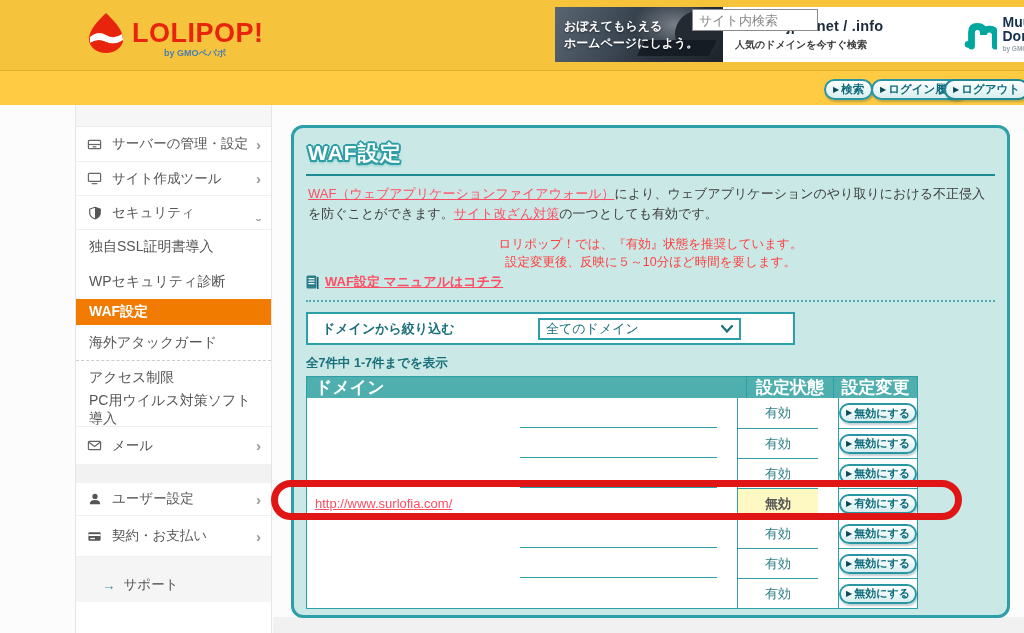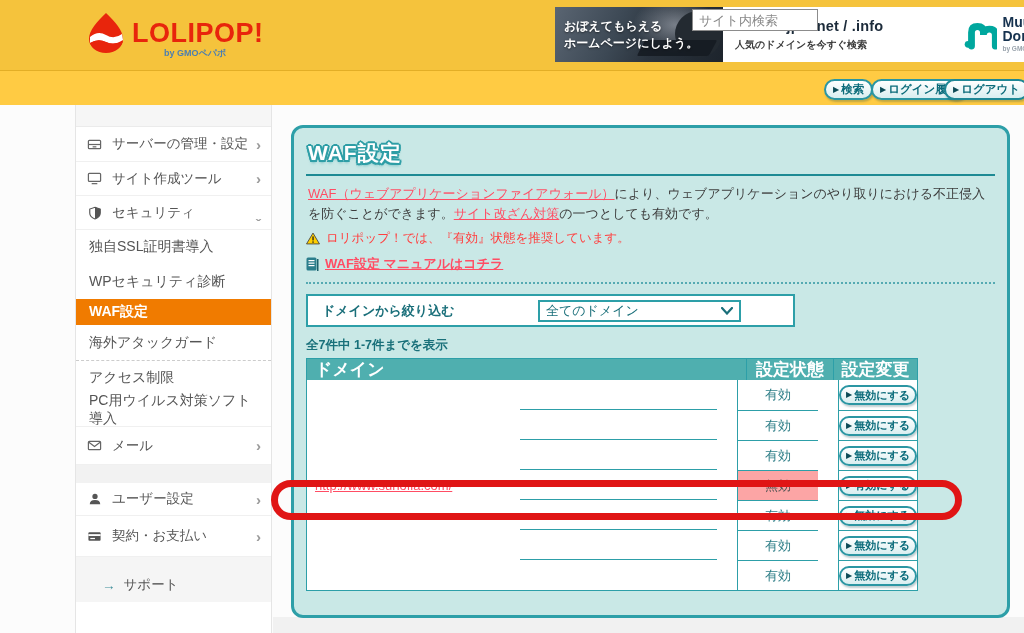--- a/index.html
+++ b/index.html
@@ -74,21 +74,21 @@
   .panel { position:absolute; left:291px; top:20px; width:719px; height:493px;
     background:#C9E8E6; border:3px solid #2D9FA8; border-radius:12px; padding:9px 12px; overflow:hidden; }
   .waf-title { font-size:21px; font-weight:800; color:#fff; letter-spacing:1px; margin:2px 0 0 2px;
     text-shadow:-2px 0 0 #2E9EA6, 2px 0 0 #2E9EA6, 0 -2px 0 #2E9EA6, 0 2px 0 #2E9EA6,
       -1.5px -1.5px 0 #2E9EA6, 1.5px -1.5px 0 #2E9EA6, -1.5px 1.5px 0 #2E9EA6, 1.5px 1.5px 0 #2E9EA6,
       0 3px 3px rgba(46,158,166,.55); }
   .title-hr { margin-top:7px; height:2px; background:#1D8A94; border:none; }
   .intro { margin:8px 2px 0; font-size:13px; line-height:19.5px; color:#3D3D3D; }
   a.pink-link, .pink-link { color:#FF4D64; text-decoration:underline; cursor:pointer; }
   .warn-row { margin-top:7px; display:flex; align-items:center; gap:6px; height:16px;
-    font-size:12.5px; color:#FF4040; }
+    font-size:12.5px; color:#FF4040;flex-direction:column; }
   .warn-row + .warn-row { margin-top:2px; }
   .manual-row { margin-top:9px; display:flex; align-items:center; gap:6px; font-size:13px; font-weight:bold; }
   .dotted { margin-top:9px; border-top:2px dotted #55AAB2; }
   .filter-box { margin-top:10px; width:489px; height:33px; background:#fff; border:2px solid #2D9FA8;
     display:flex; align-items:center; padding:0 14px; }
   .filter-label { font-size:13px; font-weight:bold; color:#1A6F7A; width:216px; }
   .filter-select { width:203px; height:22px; border:2px solid #2D9FA8; display:flex; align-items:center;
     padding:0 6px; font-size:13px; color:#1A6F7A; background:#fff; cursor:pointer; }
   .filter-select .chev { margin-left:auto; }
   .count-line { margin-top:10px; font-size:12.5px; font-weight:bold; color:#19707A; }
@@ -100,21 +100,21 @@
   .cell { display:flex; align-items:center; }
   .c-domain { width:439px; padding-left:8px; position:relative; }
   .c-status { width:87px; border-left:1px solid #2D9FA8; justify-content:center; }
   .c-action { width:84px; border-left:1px solid #2D9FA8; justify-content:center; }
   .tbody { height:30px; background:#fff;gap:20px; }
   .tbody .c-domain { font-size:13px; }
   .tbody .c-status { font-size:13px; color:#2F7F88; }
   .tbody + .tbody .c-status, .tbody + .tbody .c-action { border-top:1px solid #2D9FA8; }
   .tbody + .tbody .c-domain::before { content:""; position:absolute; top:-1px; right:0; width:48%; height:1px; background:#2D9FA8; }
   .tbody .pill-btn { height:20px; font-size:11px; padding:0 5px; border-radius:10px; }
-  .status-off { background:#fca5a5; color:#555 !important; }
+  .status-off { background:#fef9c3; color:#555 !important;font-weight:bold; }
   .domain-link { color:#FF4D64; text-decoration:underline; font-size:13px; cursor:pointer; }
 
   .annotation { position:absolute; left:271px; top:375px; width:691px; height:40px;
     border:7px solid #E01515; border-radius:20px; z-index:30; pointer-events:none; }
 </style>
 </head>
 <body>
 
 <div class="band1">
   <div class="logo-wrap">
@@ -279,20 +279,28 @@
     <p class="intro"><span class="pink-link">WAF（ウェブアプリケーションファイアウォール）</span><span>により、ウェブアプリケーションのやり取りにおける不正侵入を防ぐことができます。</span><span class="pink-link">サイト改ざん対策</span><span>の一つとしても有効です。</span></p>
 
     <div class="warn-row">
       <svg width="14" height="13" viewBox="0 0 16 14">
         <path d="M8 0.8 L15.4 13.2 H0.6 Z" fill="#FFD000" stroke="#444" stroke-width="1"></path>
         <rect x="7.3" y="4.6" width="1.5" height="4.6" fill="#222"></rect>
           <rect x="7.3" y="10.3" width="1.5" height="1.6" fill="#222"></rect>
       </svg>
       <span>ロリポップ！では、『有効』状態を推奨しています。</span>
     </div>
+    <div class="warn-row">
+      <svg width="14" height="13" viewBox="0 0 16 14">
+        <path d="M8 0.8 L15.4 13.2 H0.6 Z" fill="#FFD000" stroke="#444" stroke-width="1"></path>
+        <rect x="7.3" y="4.6" width="1.5" height="4.6" fill="#222"></rect>
+          <rect x="7.3" y="10.3" width="1.5" height="1.6" fill="#222"></rect>
+      </svg>
+      <span>設定変更後、反映に５～10分ほど時間を要します。</span>
+    </div>
 
     <div class="manual-row">
       <svg width="13" height="15" viewBox="0 0 13 15">
         <rect x="0.5" y="0.5" width="10" height="13" rx="1.5" fill="#2B7E8C"></rect>
         <rect x="2.5" y="3" width="6" height="1.2" fill="#fff"></rect>
           <rect x="2.5" y="5.5" width="6" height="1.2" fill="#fff"></rect>
         <rect x="2.5" y="8" width="6" height="1.2" fill="#fff"></rect>
           <rect x="11" y="2" width="1.5" height="12" fill="#1A5F6B"></rect>
       </svg>
       <span class="pink-link">WAF設定 マニュアルはコチラ</span>

